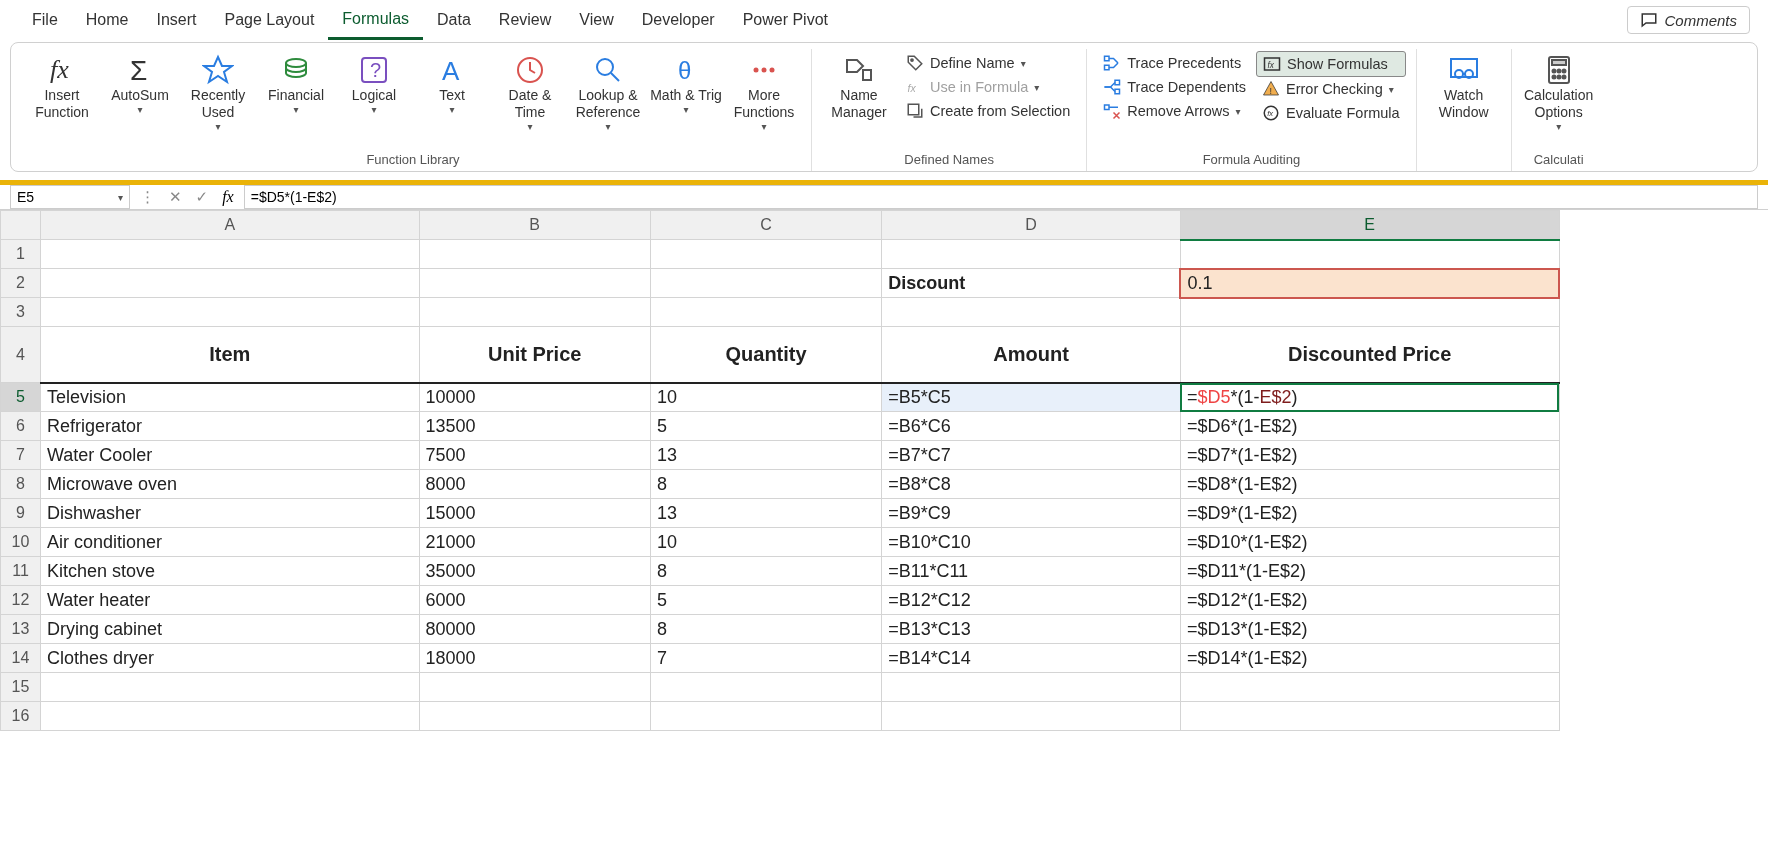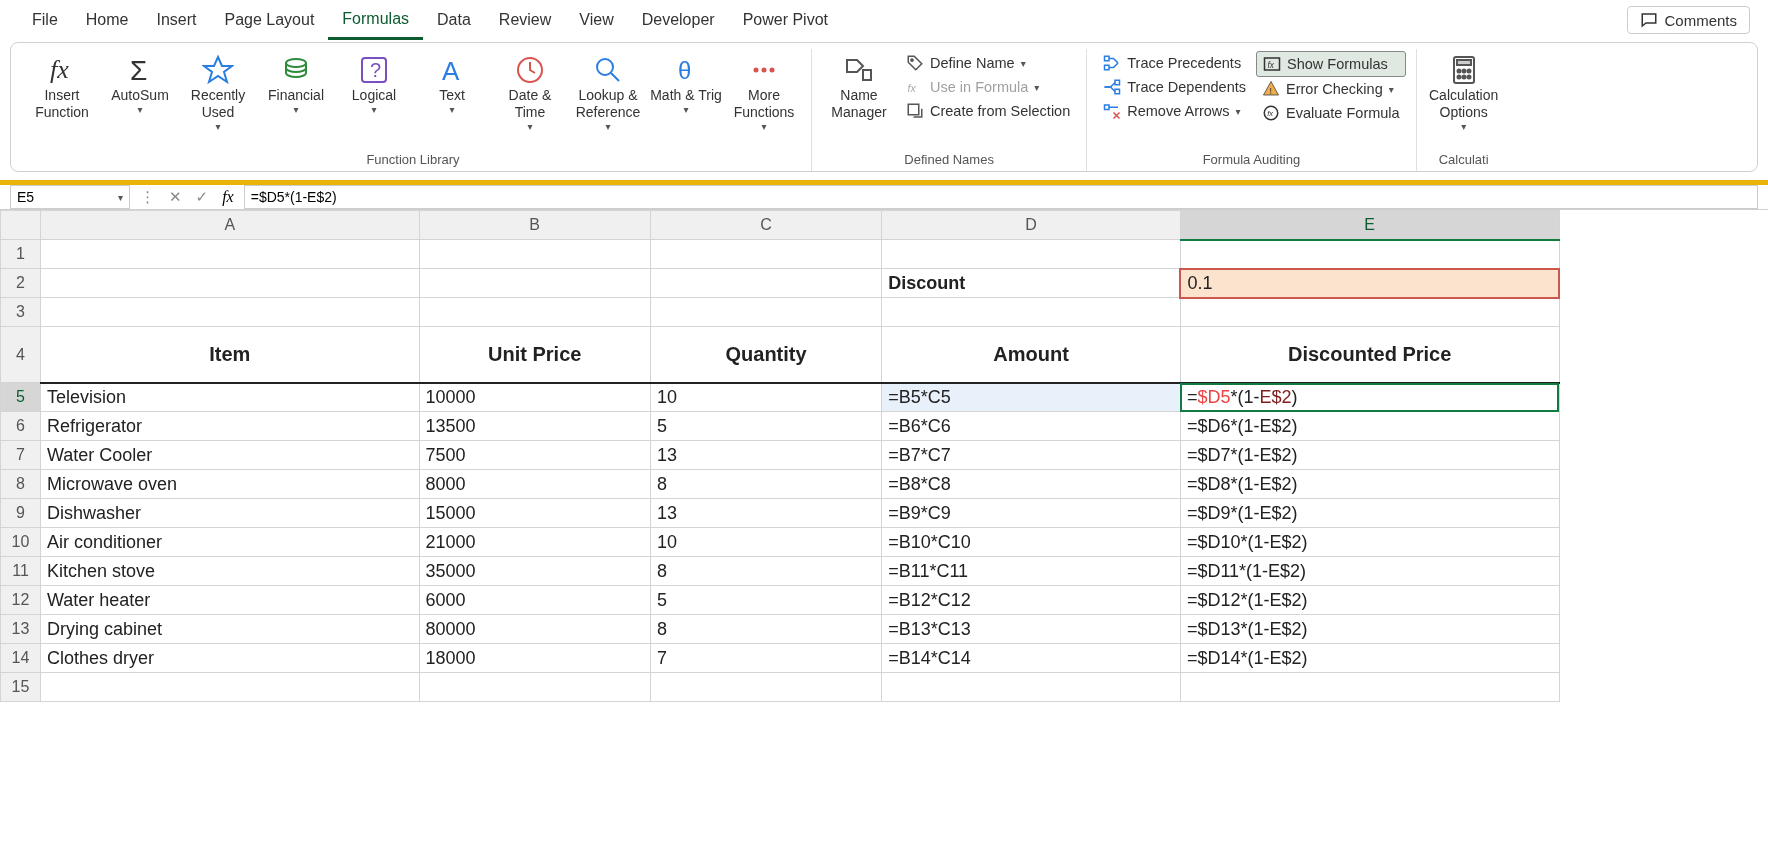--- a/index.html
+++ b/index.html
@@ -35,20 +35,21 @@
   .comments-btn {
     display: flex;
     align-items: center;
     gap: 6px;
     padding: 4px 12px;
     border: 1px solid #ccc;
     border-radius: 4px;
     font-size: 15px;
     cursor: pointer;
     background: #fff;
+    font-style: italic;
   }
 
   
   .ribbon {
     display: flex;
     background: #ffffff;
     border: 1px solid #d0d0d0;
     border-radius: 8px;
     margin: 2px 10px 8px 10px;
     height: 130px;
@@ -411,20 +412,36 @@
               <circle cx="12" cy="12" r="9"></circle>
               <text x="7" y="16" font-size="10" font-style="italic" stroke="none" fill="#333">fx</text>
             </svg>
           <span>Evaluate Formula</span>
         </div>
       </div>
     </div>
     <div class="group-label">Formula Auditing</div>
   </div>
 
+  <div class="ribbon-group" style="border-right:1px solid #e0e0e0;">
+    <div class="group-content">
+      <div class="big-btn">
+        <span class="icon-slot">
+            <svg class="iconlg" viewBox="0 0 32 32" fill="none" stroke="#2a7de1" stroke-width="2">
+              <rect x="3" y="5" width="26" height="18"></rect>
+              <circle cx="11" cy="20" r="4"></circle>
+              <circle cx="21" cy="20" r="4"></circle>
+              <path d="M15 20h2"></path>
+            </svg>
+          </span>
+        <span>Watch Window</span>
+      </div>
+    </div>
+    <div class="group-label">&nbsp;</div>
+  </div>
 
   <div class="ribbon-group">
     <div class="group-content">
       <div class="big-btn">
         <span class="icon-slot">
             <svg class="iconlg" viewBox="0 0 32 32" fill="none" stroke="#555" stroke-width="2">
               <rect x="6" y="3" width="20" height="26" rx="2"></rect>
               <rect x="9" y="6" width="14" height="5" fill="#ccc"></rect>
               <circle cx="11" cy="17" r="1.5" fill="#555"></circle>
               <circle cx="16" cy="17" r="1.5" fill="#555"></circle>
@@ -590,15 +607,23 @@
     <td>=$D14*(1-E$2)</td>
   </tr>
   <tr>
           <th class="rowhdr">15</th>
           <td></td>
           <td></td>
           <td></td>
           <td></td>
           <td></td>
         </tr>
+  <tr>
+          <th class="rowhdr">16</th>
+          <td></td>
+          <td></td>
+          <td></td>
+          <td></td>
+          <td></td>
+        </tr>
 </tbody>
     </table>
 </div>
 
 </body></html>

